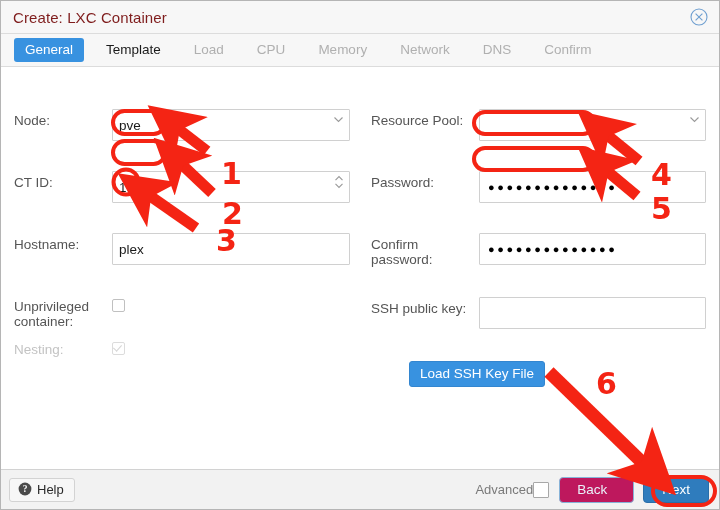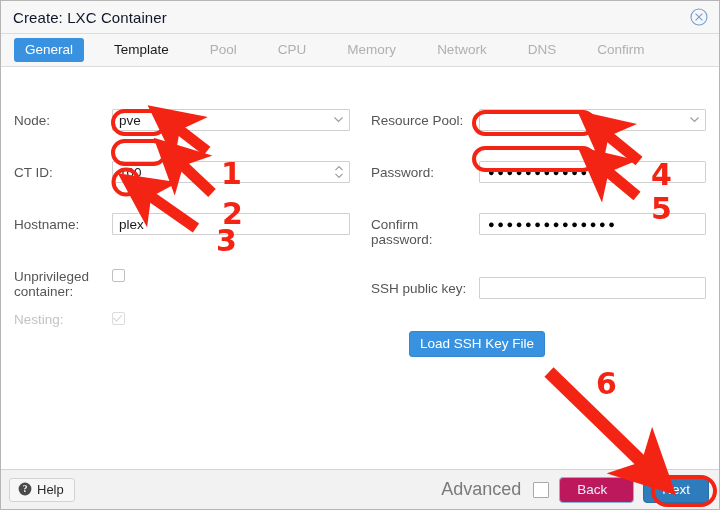--- a/index.html
+++ b/index.html
@@ -24,35 +24,35 @@
   
   .titlebar{
     height:33px;flex:0 0 33px;
     background:#f7f7f7;
     border-bottom:1px solid #dcdcdc;
     display:flex;align-items:center;
     box-sizing:border-box;
     padding:0 10px 0 12px;
   }
   .title-text{
-    font-size:15px;color:#0f172a;letter-spacing:.1px;flex:1;
+    font-size:15px;color:#7f1d1d;letter-spacing:.1px;flex:1;
   }
   .close-btn{
     width:20px;height:20px;position:relative;cursor:pointer;flex:0 0 20px;
   }
   .close-btn svg{display:block;}
 
   
   .tabbar{
     height:33px;flex:0 0 33px;
     background:#f7f7f7;
     border-bottom:1px solid #dcdcdc;
     display:flex;align-items:center;
     padding-left:13px;box-sizing:border-box;
-    gap:12px;
+    gap:4px;
   }
   .tab{
     font-size:13.5px;
     padding:4px 11px 5px 11px;
     color:#b0b0b0;
     border-radius:3px;
     cursor:pointer;
     white-space:nowrap;
     margin-right:7px;
   }
@@ -77,21 +77,21 @@
     width:98px;flex:0 0 98px;
     font-size:13.5px;color:#555555;
     line-height:15px;padding-top:4px;
   }
   .col.right .row .lbl{width:108px;flex:0 0 108px;}
   .lbl.dim{color:#c3c3c3;}
 
   .fld{flex:1 1 auto;position:relative;}
 
   input.txt, .selectbox{
-    width:100%;height:22px;box-sizing:border-box;
+    width:100%;height:32px;box-sizing:border-box;
     border:1px solid #d0d0d0;background:#ffffff;
     font-family:"Liberation Sans","DejaVu Sans",sans-serif;
     font-size:13.5px;color:#1a1a1a;
     padding:0 18px 0 6px;
     border-radius:1px;
     outline:none;
   }
   .selectbox{display:flex;align-items:center;}
   .selectbox .val{font-size:13.5px;color:#1a1a1a;}
   .chev{
@@ -137,21 +137,21 @@
     display:flex;align-items:center;
     padding:0 10px 0 8px;box-sizing:border-box;
   }
   .help-btn{
     display:flex;align-items:center;gap:5px;
     background:#f7f7f7;border:1px solid #d3d3d3;border-radius:3px;
     padding:3px 10px 4px 8px;font-size:13px;color:#2a2a2a;cursor:pointer;
   }
   .help-ico{width:14px;height:14px;display:block;}
   .spacer{flex:1 1 auto;}
-  .adv-label{font-size:18px;color:#7a7a7a;margin-right:12px;}
+  .adv-label{font-size:13px;color:#7a7a7a;margin-right:0;}
   .adv-cb{
     width:14px;height:14px;border:1px solid #a8a8a8;background:#fff;
     border-radius:1px;margin-right:10px;cursor:pointer;
   }
   .btn-back{
     background:#be185d;color:#e9f2fa;
     border:1px solid #87b3d8;border-radius:4px;
     font-size:13.5px;padding:4px 26px 5px 17px;cursor:pointer;margin-right:9px;
   }
   .btn-next{
@@ -186,21 +186,21 @@
           <circle cx="10" cy="10" r="8" fill="none" stroke="#6f9fd0" stroke-width="1.1"></circle>
           <line x1="6.6" y1="6.6" x2="13.4" y2="13.4" stroke="#6f9fd0" stroke-width="1.1"></line>
           <line x1="13.4" y1="6.6" x2="6.6" y2="13.4" stroke="#6f9fd0" stroke-width="1.1"></line>
         </svg>
       </div>
     </div>
 
     <div class="tabbar">
       <div class="tab active">General</div>
       <div class="tab enabled">Template</div>
-      <div class="tab">Pool</div>
+      <div class="tab">Load</div>
       <div class="tab">CPU</div>
       <div class="tab">Memory</div>
       <div class="tab">Network</div>
       <div class="tab">DNS</div>
       <div class="tab">Confirm</div>
     </div>
 
     <div class="content">
       <div class="cols">
 

